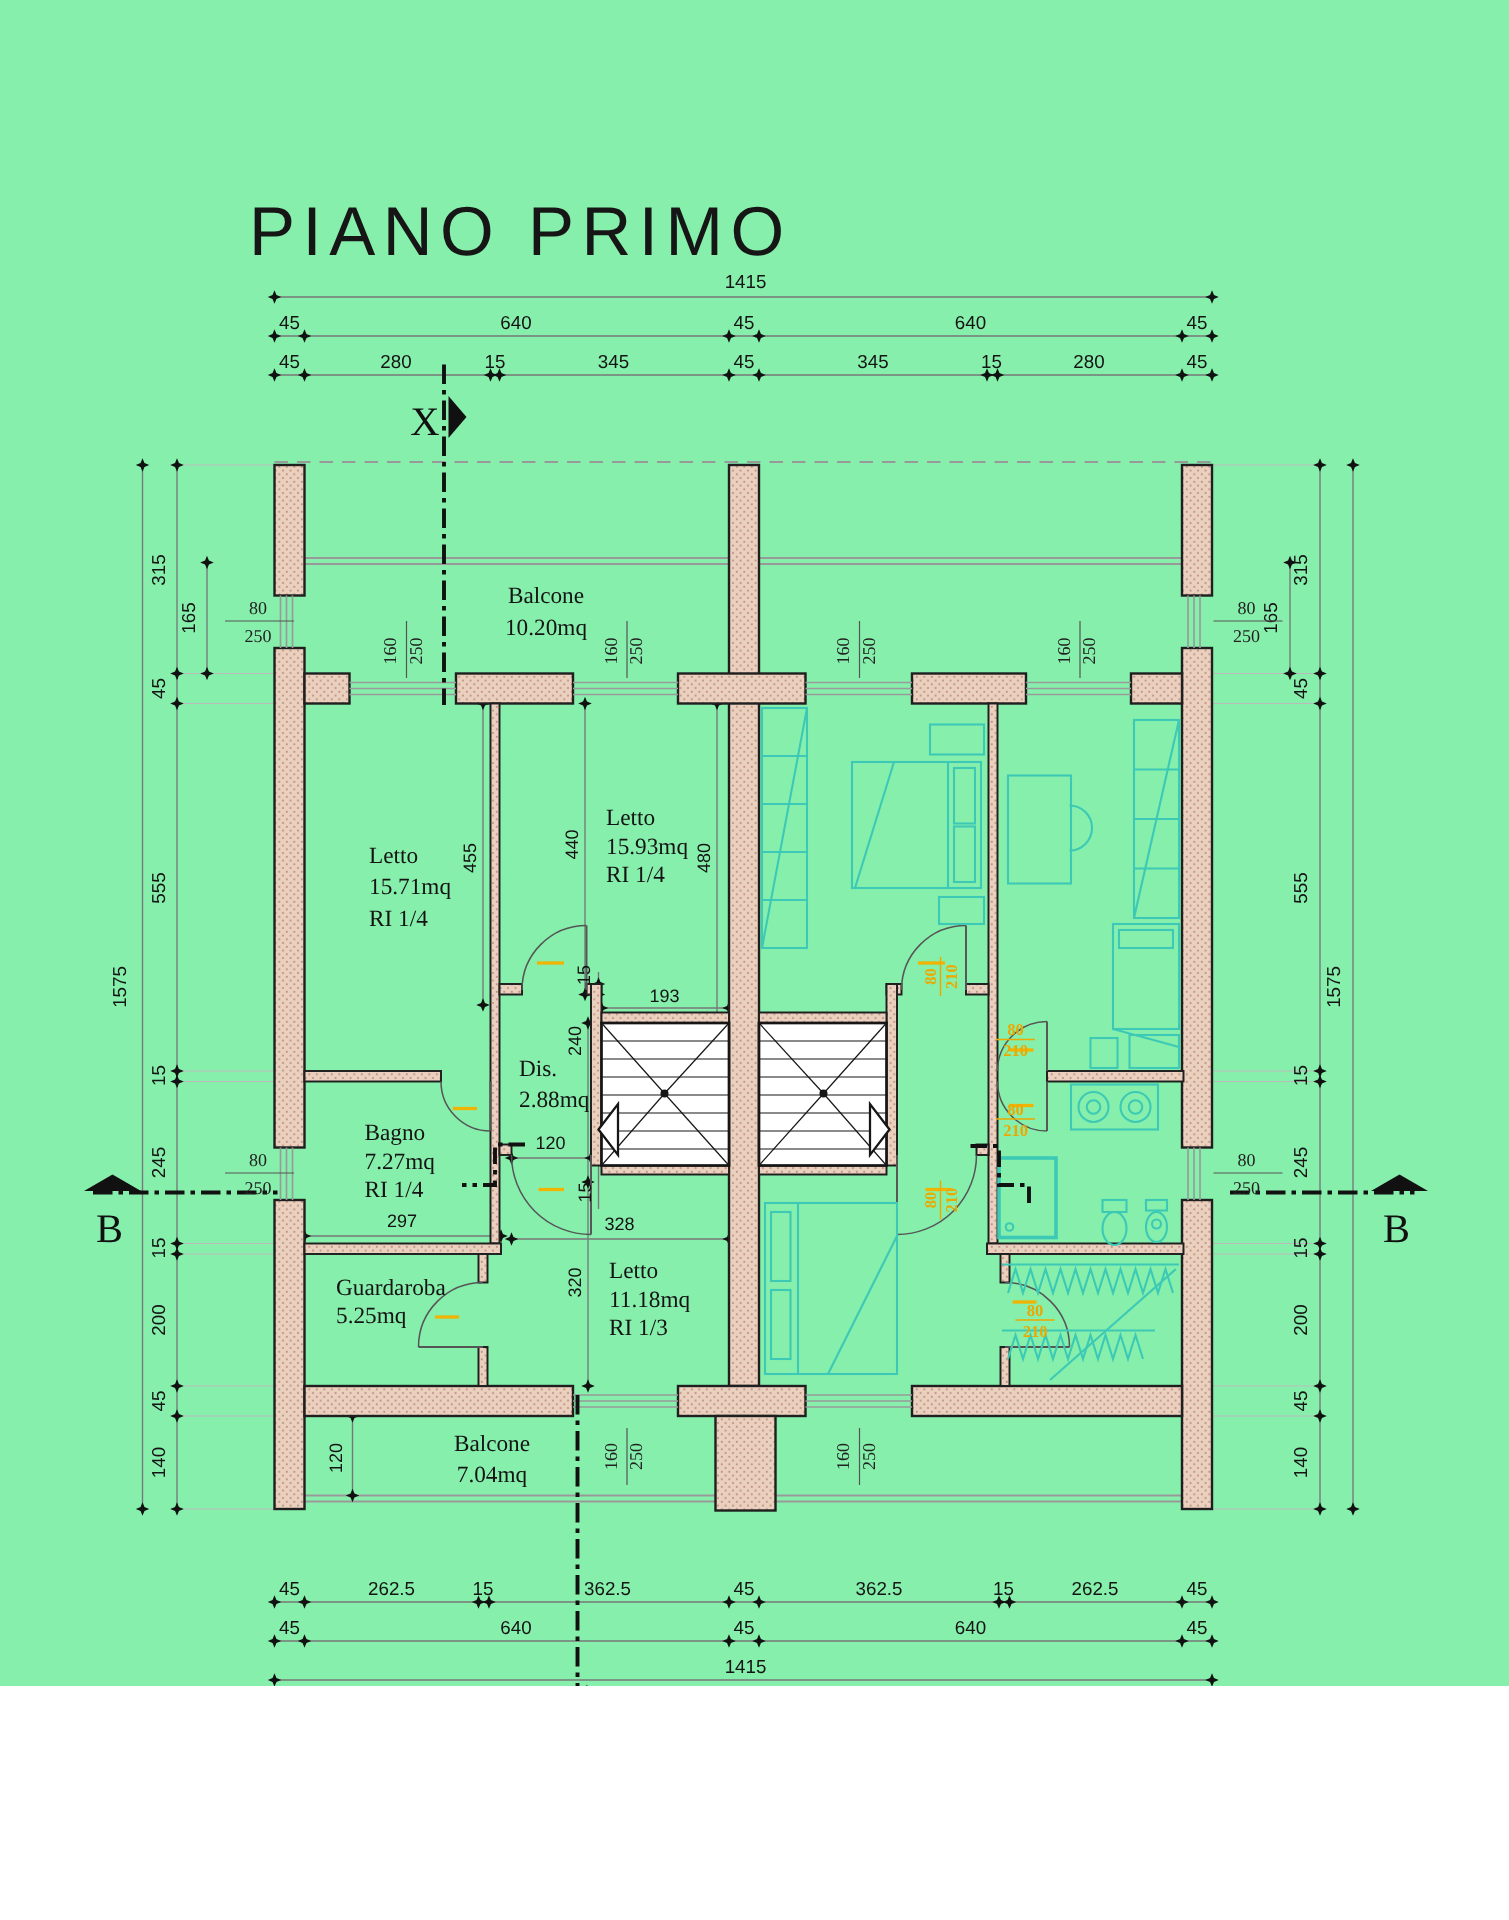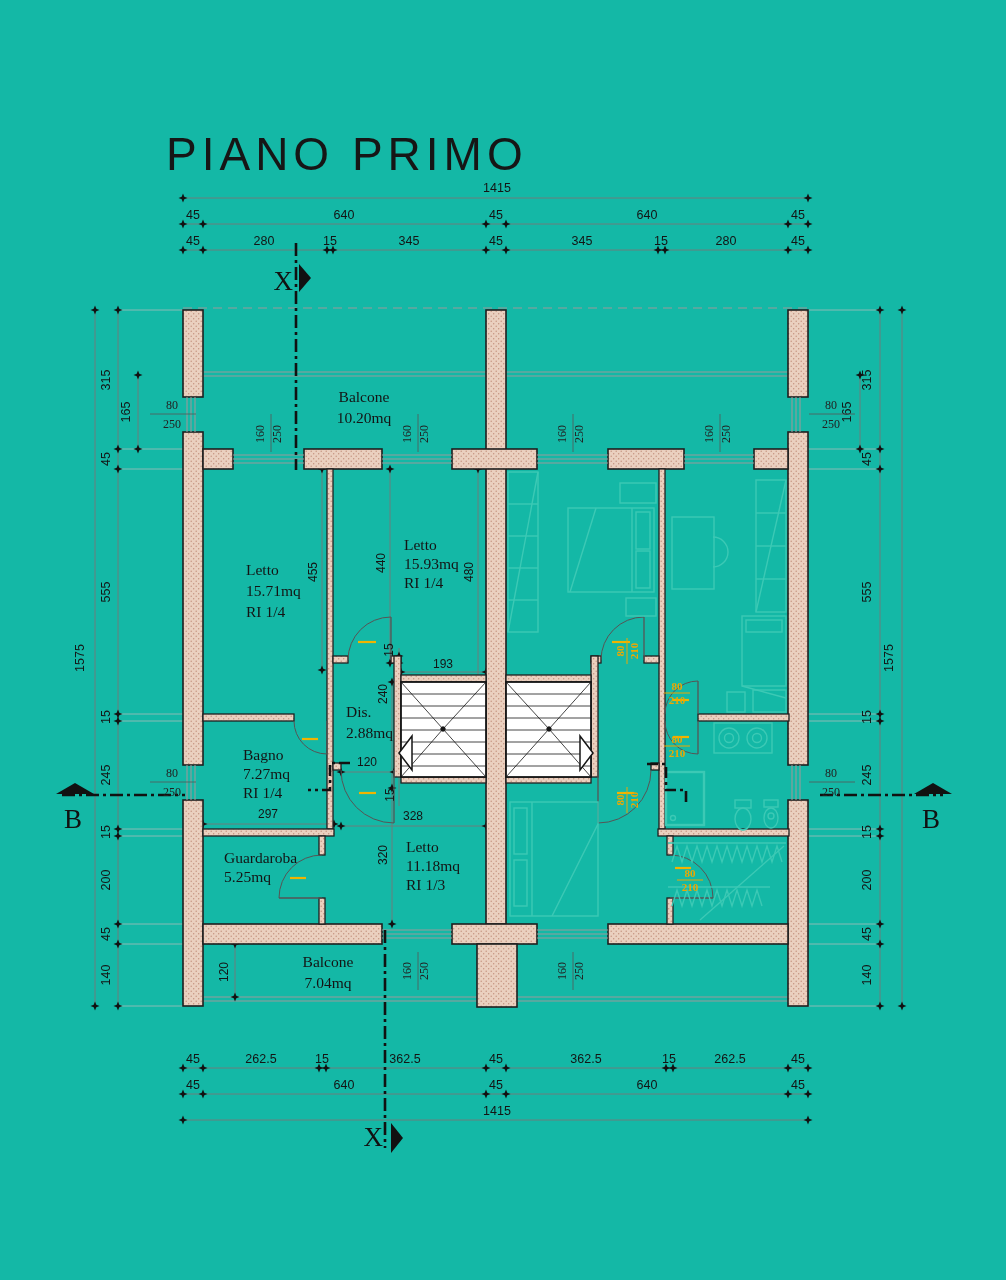--- a/index.html
+++ b/index.html
@@ -1,16 +1,16 @@
 <!DOCTYPE html>
 <html><head>
 <meta charset="utf-8">
 <style>
   html,body{margin:0;padding:0;background:#fff;}
-  .canvas{position:relative;width:1006px;height:1280px;background:#14b8a6;overflow:hidden;}
+  .canvas{position:relative;width:1006px;height:1124px;background:#86efac;overflow:hidden;}
   svg{position:absolute;left:0;top:0;}
   .dim{font-family:"Liberation Sans",sans-serif;font-size:12.5px;fill:#141414;}
   .dimS{font-family:"Liberation Sans",sans-serif;font-size:12px;fill:#141414;}
   .room{font-family:"Liberation Serif",serif;font-size:15.5px;fill:#141414;}
   .winlab{font-family:"Liberation Serif",serif;font-size:12px;fill:#222;}
   .doorlab{font-family:"Liberation Serif",serif;font-size:11px;fill:#eda800;font-weight:bold;}
   .sect{font-family:"Liberation Serif",serif;font-size:27px;fill:#111;}
   .title-text{font-family:"Liberation Sans",sans-serif;font-size:46px;font-weight:300;letter-spacing:5px;fill:#161616;}
 </style>
 </head>

